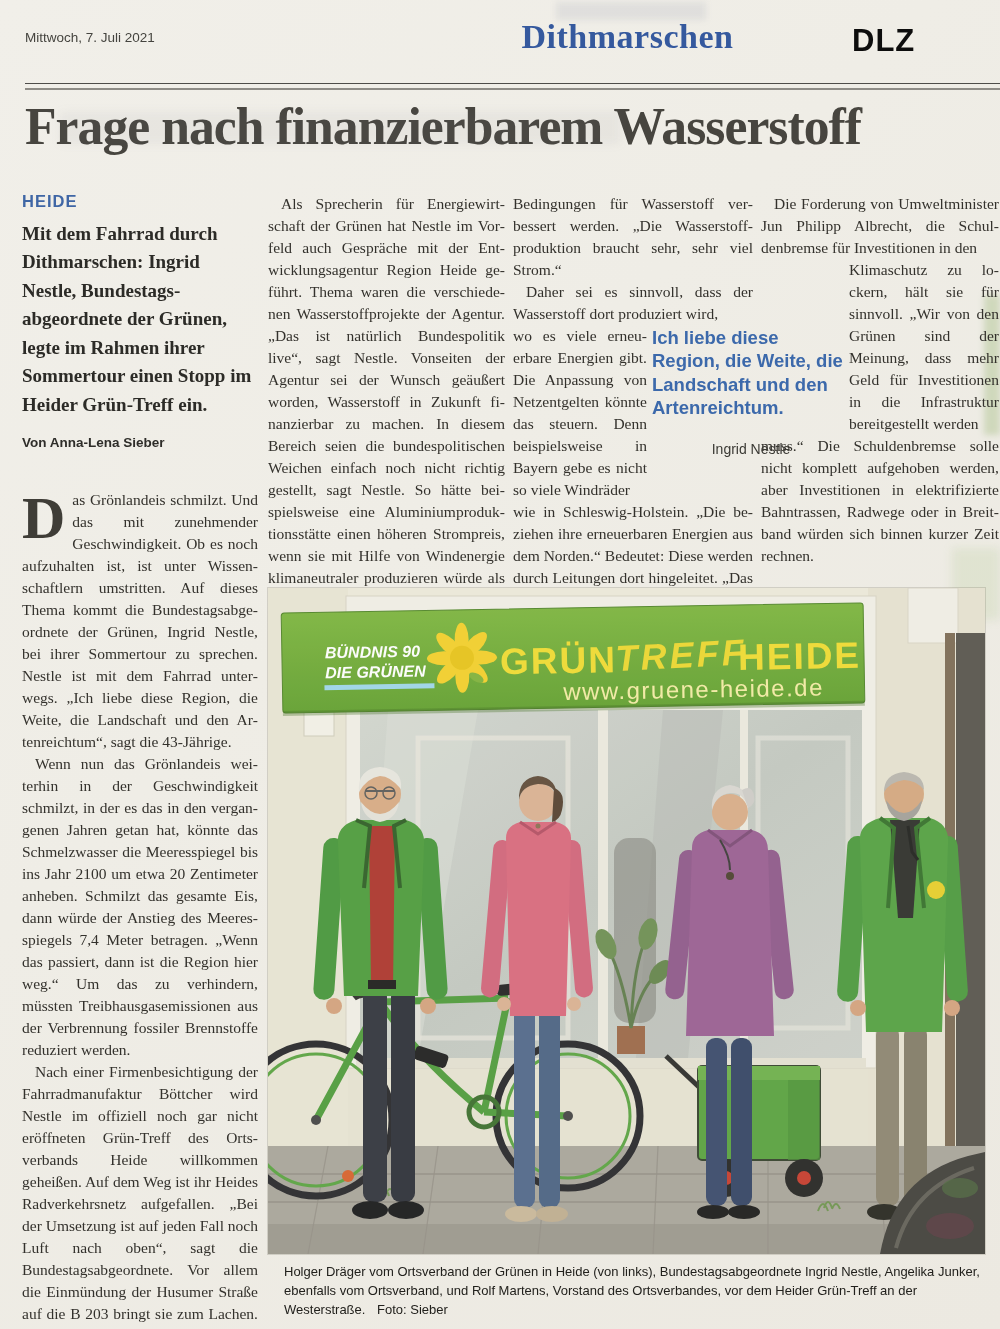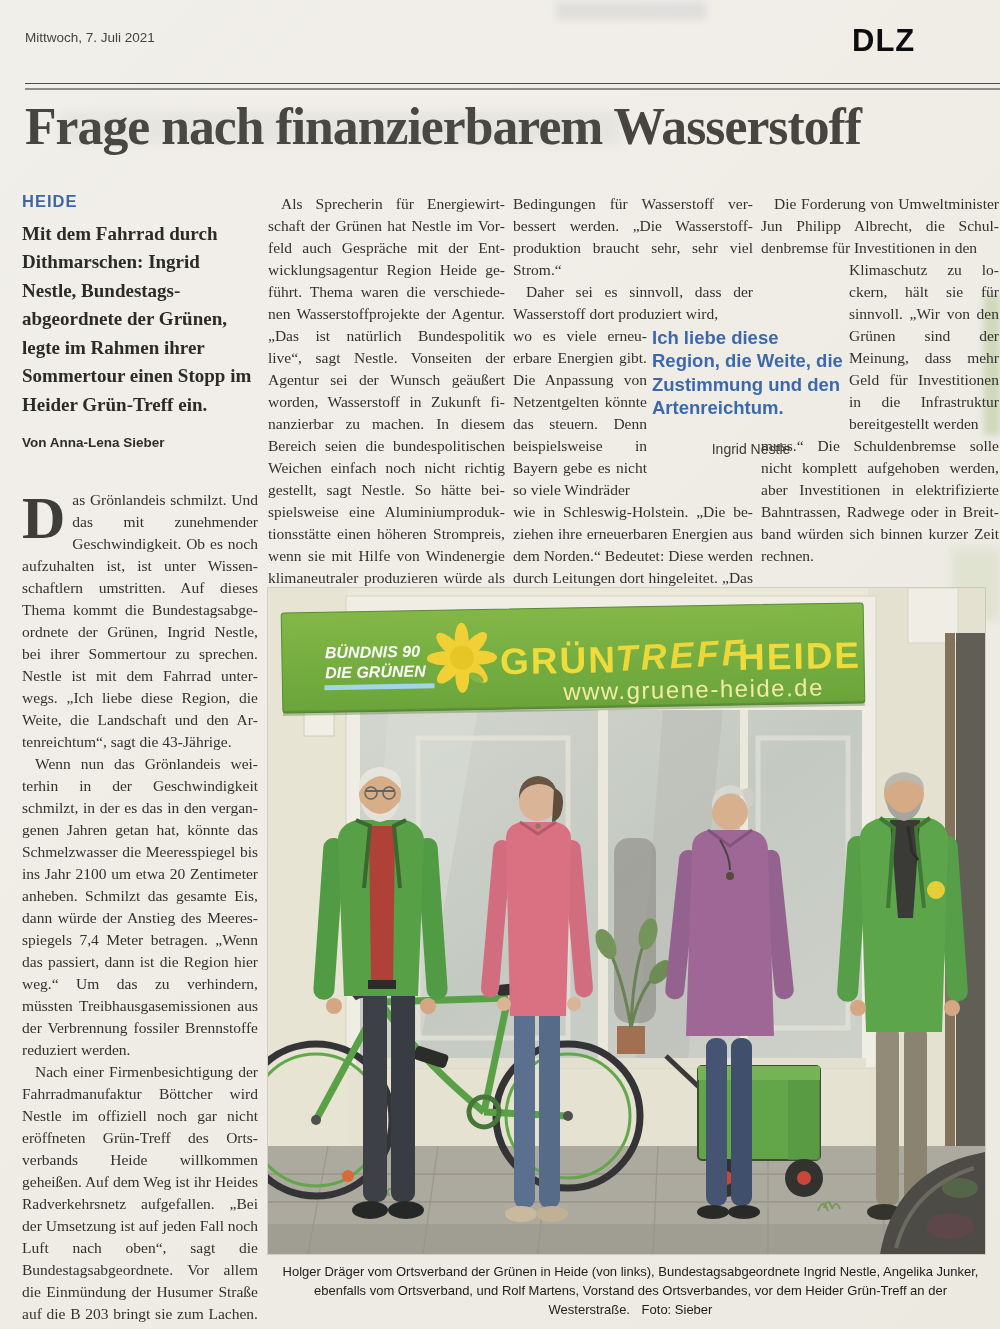--- a/index.html
+++ b/index.html
@@ -32,41 +32,42 @@
   .narrow-right{margin-right:106px;}
   .narrow-left{margin-left:88px;}
   .dropcap{float:left;font:700 60px/.8 "Liberation Serif",serif;color:#3f3d37;padding:5px 7px 0 0;}
   
   .pullquote{position:absolute;left:652px;top:326px;width:198px;}
   .pq-text{font:700 18.5px/1.27 "Liberation Sans",sans-serif;color:#3c69ab;}
   .pq-attr{margin-top:21px;font:400 14px/1.2 "Liberation Sans",sans-serif;color:#3b3a35;text-align:center;}
   
   .photo{position:absolute;left:268px;top:588px;width:717px;height:666px;overflow:hidden;
          box-shadow:0 0 0 1px rgba(120,115,100,.25);}
-  .caption{position:absolute;left:272px;top:1263px;width:717px;
-         font:13px/1.45 "Liberation Sans",sans-serif;color:#22211d;text-align:center;}
+  .caption{position:absolute;left:284px;top:1263px;width:717px;
+         font:13px/1.45 "Liberation Sans",sans-serif;color:#22211d;text-align:left;}
   .caption .credit{padding-left:8px;}
   
   .smudge{position:absolute;pointer-events:none;}
   .sm1{left:984px;top:295px;width:16px;height:140px;background:rgba(118,164,72,.26);filter:blur(3px);}
   .sm2{left:952px;top:548px;width:48px;height:72px;background:rgba(130,175,85,.13);filter:blur(5px);}
   .sm3{left:60px;top:112px;width:560px;height:32px;background:rgba(115,115,125,.07);filter:blur(4px);}
   .sm4{left:556px;top:2px;width:150px;height:18px;background:rgba(90,100,140,.10);filter:blur(3px);}
   
   .org-txt{font:italic 700 16px "Liberation Sans",sans-serif;fill:#ffffff;}
   .signbig{font:700 37px "Liberation Sans",sans-serif;fill:#f0dc30;letter-spacing:2px;}
   .signscript{font:italic 700 36px "Liberation Sans",sans-serif;fill:#edd72e;letter-spacing:3px;}
   .signurl{font:400 24px "Liberation Sans",sans-serif;fill:#f4ecA4;letter-spacing:1.5px;}
 </style>
 </head>
 <body>
 
 <div class="page">
 
   <div class="dateline">Mittwoch, 7. Juli 2021</div>
+  <div class="section-title">Dithmarschen</div>
   <div class="brand">DLZ</div>
   <div class="double-rule"></div>
   <h1 class="headline">Frage nach finanzierbarem Wasserstoff</h1>
 
   <div class="smudge sm3"></div>
   <div class="smudge sm4"></div>
   <div class="smudge sm1"></div>
   <div class="smudge sm2"></div>
 
   <div>
@@ -88,21 +89,21 @@
         <p class="body cont">wie in Schleswig-Holstein. „Die be­ziehen ihre erneuerbaren Energien aus dem Norden.“ Bedeutet: Diese werden durch Leitungen dort hin­geleitet. „Das ist natürlich Wahn­sinn.“ Ginge es nach Nestle, sollten</p>
       </div>
       <div class="col col4">
         <p class="body indent">Die Forderung von Umweltminis­ter Jun Philipp Albrecht, die Schul­denbremse für Investitionen in den</p>
         <p class="body narrow-left">Klimaschutz zu lo­ckern, hält sie für sinnvoll. „Wir von den Grünen sind der Meinung, dass mehr Geld für In­vestitionen in die Infra­struktur bereit­gestellt werden</p>
         <p class="body cont">muss.“ Die Schuldenbremse solle nicht komplett aufgehoben werden, aber Investi­tionen in elektri­fizierte Bahn­trassen, Radwege oder in Breit­band würden sich binnen kurzer Zeit rechnen.</p>
       </div>
     </div>
 
   <div class="pullquote">
-    <div class="pq-text">Ich liebe diese Region, die Weite, die Zustimmung und den Artenreichtum.</div>
+    <div class="pq-text">Ich liebe diese Region, die Weite, die Landschaft und den Artenreichtum.</div>
     <div class="pq-attr">Ingrid Nestle</div>
   </div>
 
   <div class="photo">
     <svg viewBox="0 0 717 666" width="717" height="666" xmlns="http://www.w3.org/2000/svg">
       <defs>
         <linearGradient id="bannerGrad" x1="0" y1="0" x2="0" y2="1">
           <stop offset="0" stop-color="#7cb53d"></stop>
             <stop offset="1" stop-color="#61a02e"></stop>
         </linearGradient>

